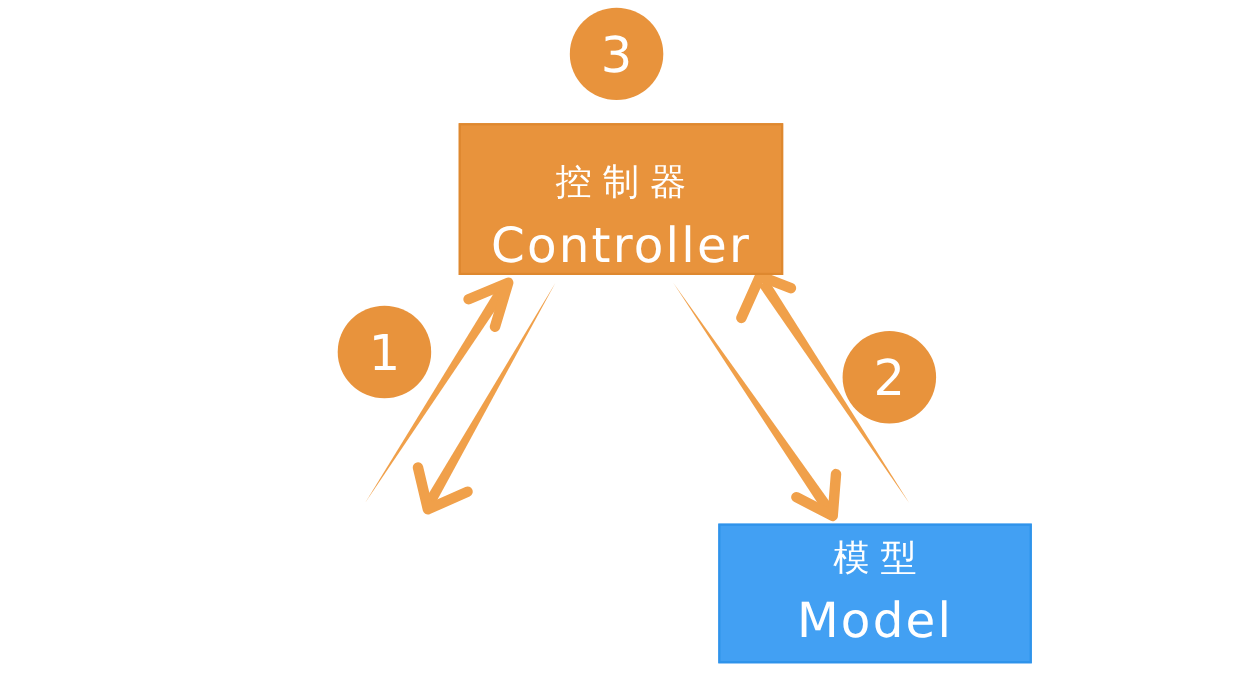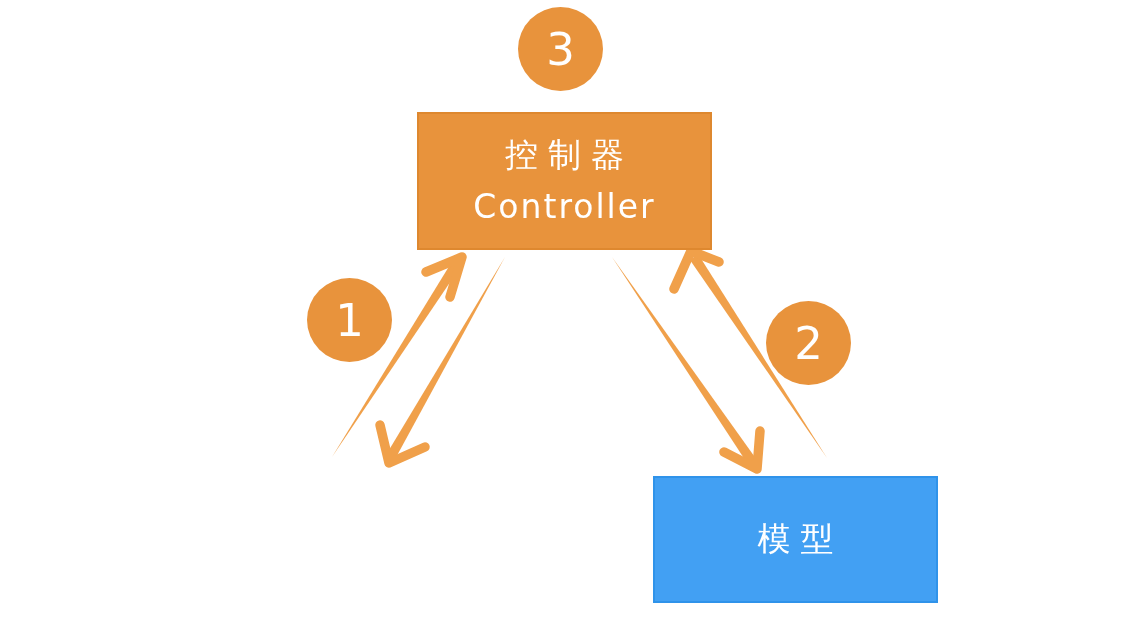--- a/index.html
+++ b/index.html
@@ -25,30 +25,30 @@
     color:var(--label-color,#fff);
   }
   .node-orange{
     background:var(--orange,#e8933c);
     border:2px solid var(--orange-border,#dd872e);
   }
   .node-blue{
     background:var(--blue,#42a0f3);
     border:2px solid var(--blue-border,#2f93ea);
   }
-  #node-controller{left:417px;top:112px;width:295px;height:138px;}
+  #node-controller{left:417px;top:112px;width:295px;height:138px;justify-content:flex-end;}
   #node-view{left:205px;top:470px;width:260px;height:138px;}
   #node-model{left:653px;top:476px;width:285px;height:127px;}
   .line-zh{
     font-size:33px;line-height:1.1;
     letter-spacing:10px;padding-left:10px;
     white-space:nowrap;
   }
   .line-en{
-    font-size:33px;line-height:1.1;
+    font-size:44px;line-height:1.1;
     letter-spacing:2px;white-space:nowrap;
   }
   .badge{
     position:absolute;
     width:85px;height:84px;border-radius:50%;
     background:var(--orange,#e8933c);
     color:var(--label-color,#fff);
     display:flex;align-items:center;justify-content:center;
     font-size:45px;line-height:1;
   }
@@ -91,20 +91,21 @@
   </svg>
 
   <div class="node node-orange" id="node-controller">
     <div class="line-zh">控制器</div>
     <div class="line-en">Controller</div>
   </div>
 
 
   <div class="node node-blue" id="node-model">
     <div class="line-zh">模型</div>
+    <div class="line-en">Model</div>
   </div>
 
   <div class="badge" id="badge-3">
     <span>3</span>
   </div>
 
   <div class="badge" id="badge-1">
     <span>1</span>
   </div>
 

